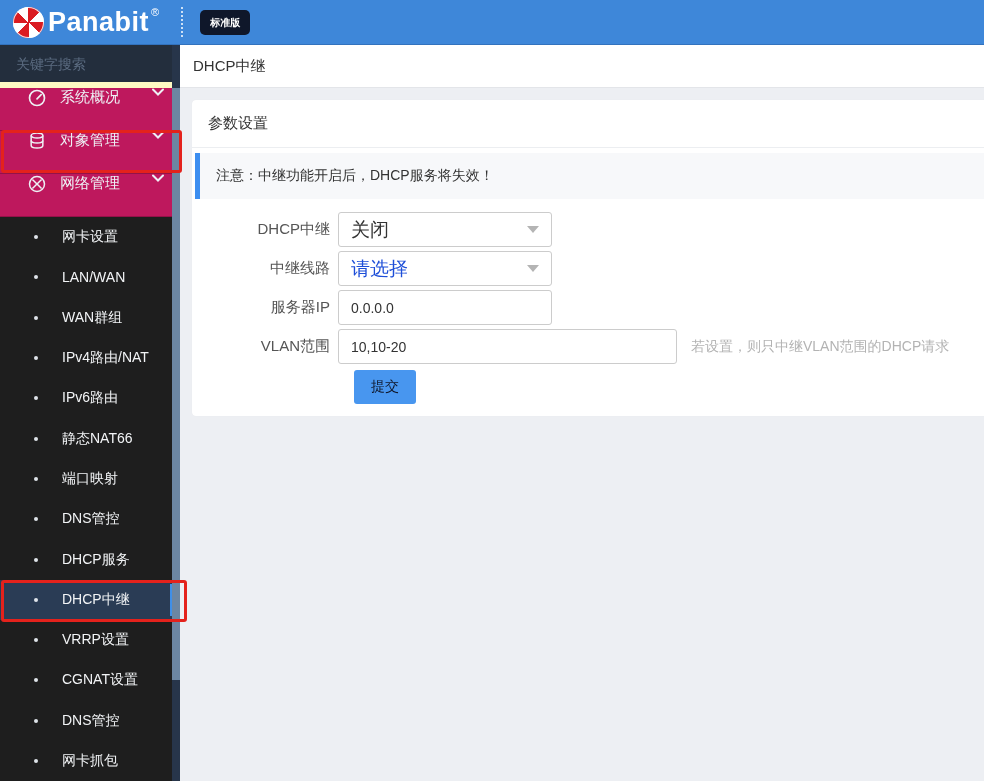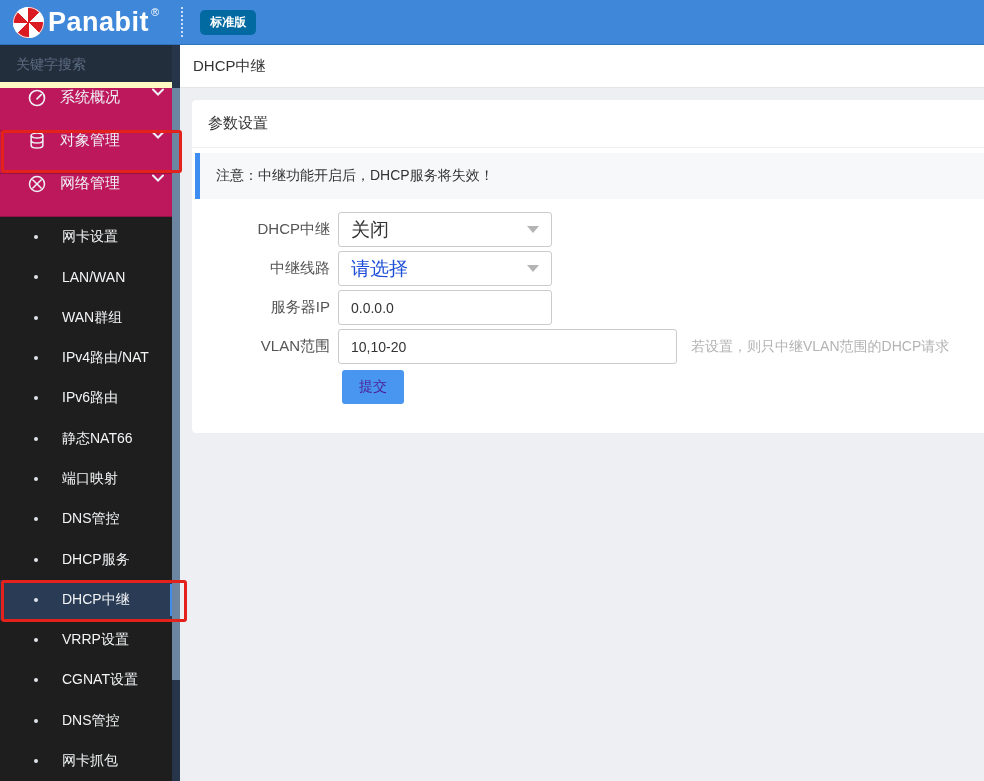--- a/index.html
+++ b/index.html
@@ -12,21 +12,21 @@
     border-bottom:1px solid #3272bd; }
   .brand { display:flex; align-items:flex-start; margin-left:13px; }
   .logo { width:31px; height:31px; border-radius:50%; margin-top:2px;
     background:conic-gradient(#da1c22 0 45deg,#ffffff 45deg 90deg,#da1c22 90deg 135deg,
       #ffffff 135deg 180deg,#da1c22 180deg 225deg,#ffffff 225deg 270deg,
       #da1c22 270deg 315deg,#ffffff 315deg 360deg);
     box-shadow:0 0 0 1px rgba(255,255,255,.85) inset; }
   .brand-text { color:#fff; font-size:27px; font-weight:bold; letter-spacing:.5px; margin-left:4px; line-height:34px; }
   .reg { color:#fff; font-size:11px; margin-left:2px; margin-top:1px; }
   .topbar-sep { height:30px; border-left:2px dotted rgba(255,255,255,.75); margin-left:22px; }
-  .badge { margin-left:17px; background:#0369a1; color:#fff; font-size:12px; font-weight:bold;
+  .badge { margin-left:17px; background:#0f172a; color:#fff; font-size:10px; font-weight:bold;
     padding:4px 10px; border-radius:5px; line-height:17px; }
 
   
   .sidebar { position:absolute; left:0; top:45px; width:180px; height:736px; background:#1e1e1e; }
   .search-row { height:43px; background:#232e3d; display:flex; align-items:center;
     border-bottom:6px solid #fef9c3; }
   .search-input { flex:1; background:transparent; border:none; outline:none;
     color:#cfd6df; font-size:14px; padding-left:16px; }
   .search-input::placeholder { color:#5b6b80; }
   .search-icon { margin-right:18px; cursor:pointer; display:flex; }
@@ -46,41 +46,41 @@
     width:3px; background:#3f8fe8; }
 
   .sb-scroll { position:absolute; right:0; top:0; width:8px; height:736px; background:#27354a; }
   .sb-thumb { position:absolute; left:0; top:43px; width:8px; height:592px; background:#6c86a2; }
 
   
   .content { position:absolute; left:180px; top:45px; width:804px; height:736px; background:#edeff3; }
   .page-header { height:43px; background:#fff; border-bottom:1px solid #e3e5e9;
     display:flex; align-items:center; padding-left:13px; font-size:15px; color:#333; }
   .card { margin:12px 0 0 12px; width:792px; background:#fff; border-radius:4px 0 0 4px;
-    padding-bottom:25px; box-shadow:0 0 1px rgba(0,0,0,.06); }
+    padding-bottom:8px; box-shadow:0 0 1px rgba(0,0,0,.06); }
   .card-header { padding:14px 16px; font-size:15px; color:#333; border-bottom:1px solid #eceef1; }
   .notice { margin:5px 0 0 3px; background:#f7f8fa; border-left:5px solid #3d8ef0;
     padding:14px 16px; font-size:14px; color:#333; }
 
   .form { padding-top:13px; }
   .form-row { display:flex; align-items:center; margin-bottom:4px; }
   .form-label { width:138px; text-align:right; font-size:15px; color:#555; flex:none; }
   .field { margin-left:8px; }
   .select { width:214px; height:35px; border:1px solid #ccc; border-radius:3px; background:#fff;
     display:flex; align-items:center; padding:0 12px; font-size:19px; color:#333; cursor:pointer; }
   .select .val { flex:1; }
   .select.muted .val { color:#1d4ed8; }
   .caret { width:0; height:0; border-left:6px solid transparent; border-right:6px solid transparent;
     border-top:7px solid #b4b4b4; }
   .text-input { width:214px; height:35px; border:1px solid #ccc; border-radius:3px;
     padding:0 12px; font-size:14px; color:#333; outline:none; }
   .text-input.wide { width:339px; }
   .hint { margin-left:14px; font-size:14px; color:#b3b3b3; }
   .submit-row { margin-top:6px; }
-  .submit-btn { margin-left:12px; background:#4896ef; color:#4c1d95; border:none; border-radius:3px;
+  .submit-btn { margin-left:24px; background:#4896ef; color:#0f172a; border:none; border-radius:3px;
     font-size:14px; padding:0 17px; height:34px; cursor:pointer;
     font-family:"Liberation Sans","DejaVu Sans",sans-serif; }
 
   
   .anno { position:absolute; border:3px solid #e4221c; border-radius:3px; pointer-events:none; }
   .anno1 { left:1px; top:130px; width:181px; height:43px; }
   .anno2 { left:1px; top:580px; width:186px; height:42px; }
 
   svg { display:block; }
 </style>

